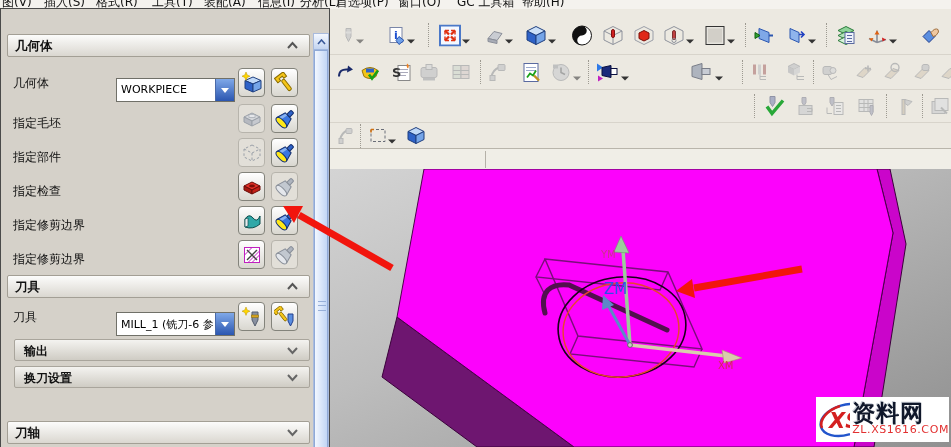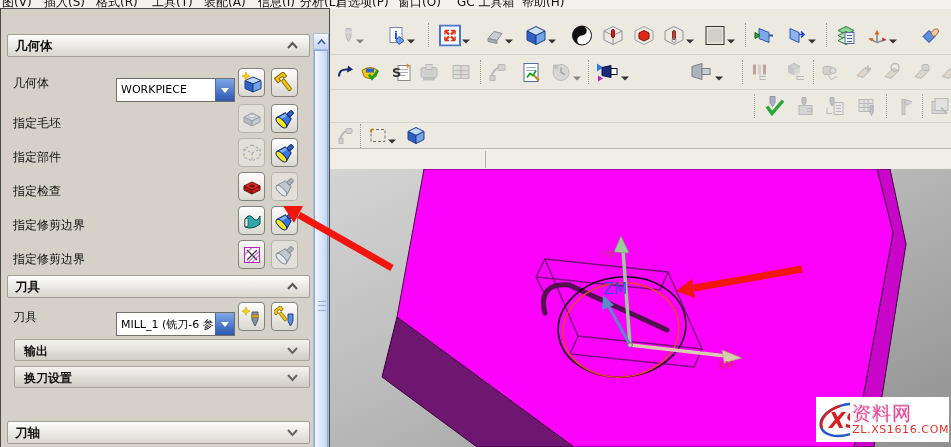--- a/index.html
+++ b/index.html
@@ -59,21 +59,21 @@
   #dscroll{position:absolute;left:312px;top:24px;width:16px;height:415px;background:#DDE6F6;border:1px solid #A9BBDD;box-sizing:border-box;}
   #dscroll .sb-up{position:absolute;left:0;top:0;width:14px;height:15px;background:linear-gradient(#F4F8FF,#C3D4F0);border-bottom:1px solid #9FB6DE;display:flex;align-items:center;justify-content:center;}
   #dscroll .sb-thumb{position:absolute;left:0;top:16px;width:14px;height:398px;background:linear-gradient(90deg,#F2F7FF,#C2D6F5);border:1px solid #8FA9D6;box-sizing:border-box;}
   #dscroll .grip{position:absolute;left:3px;top:250px;width:8px;height:8px;border-top:1px solid #97AFD8;border-bottom:1px solid #97AFD8;}
   #dscroll .grip::after{content:"";display:block;margin-top:3px;border-top:1px solid #97AFD8;}
 
   
   #overlay{position:absolute;left:0;top:0;width:951px;height:447px;z-index:50;pointer-events:none;}
   #watermark{position:absolute;left:816px;top:397px;width:133px;height:45px;background:#fff;z-index:40;display:flex;align-items:center;}
   #wm-text{margin-left:2px;}
-  #wm-name{font-size:19px;font-weight:400;color:#ec4899;letter-spacing:1px;line-height:19px;text-shadow:1px 1px 0 #fff,-1px -1px 0 #c9ced6;}
+  #wm-name{font-size:23px;font-weight:700;color:#0f172a;letter-spacing:1px;line-height:19px;text-shadow:1px 1px 0 #fff,-1px -1px 0 #c9ced6;}
   #wm-domain{font-size:11px;font-weight:400;color:#E23030;letter-spacing:.6px;}
 
   svg text{font-family:"DejaVu Sans","Liberation Sans",sans-serif;}
 </style>
 </head>
 <body>
 
 <div id="stage">
 
   <div id="menubar">

